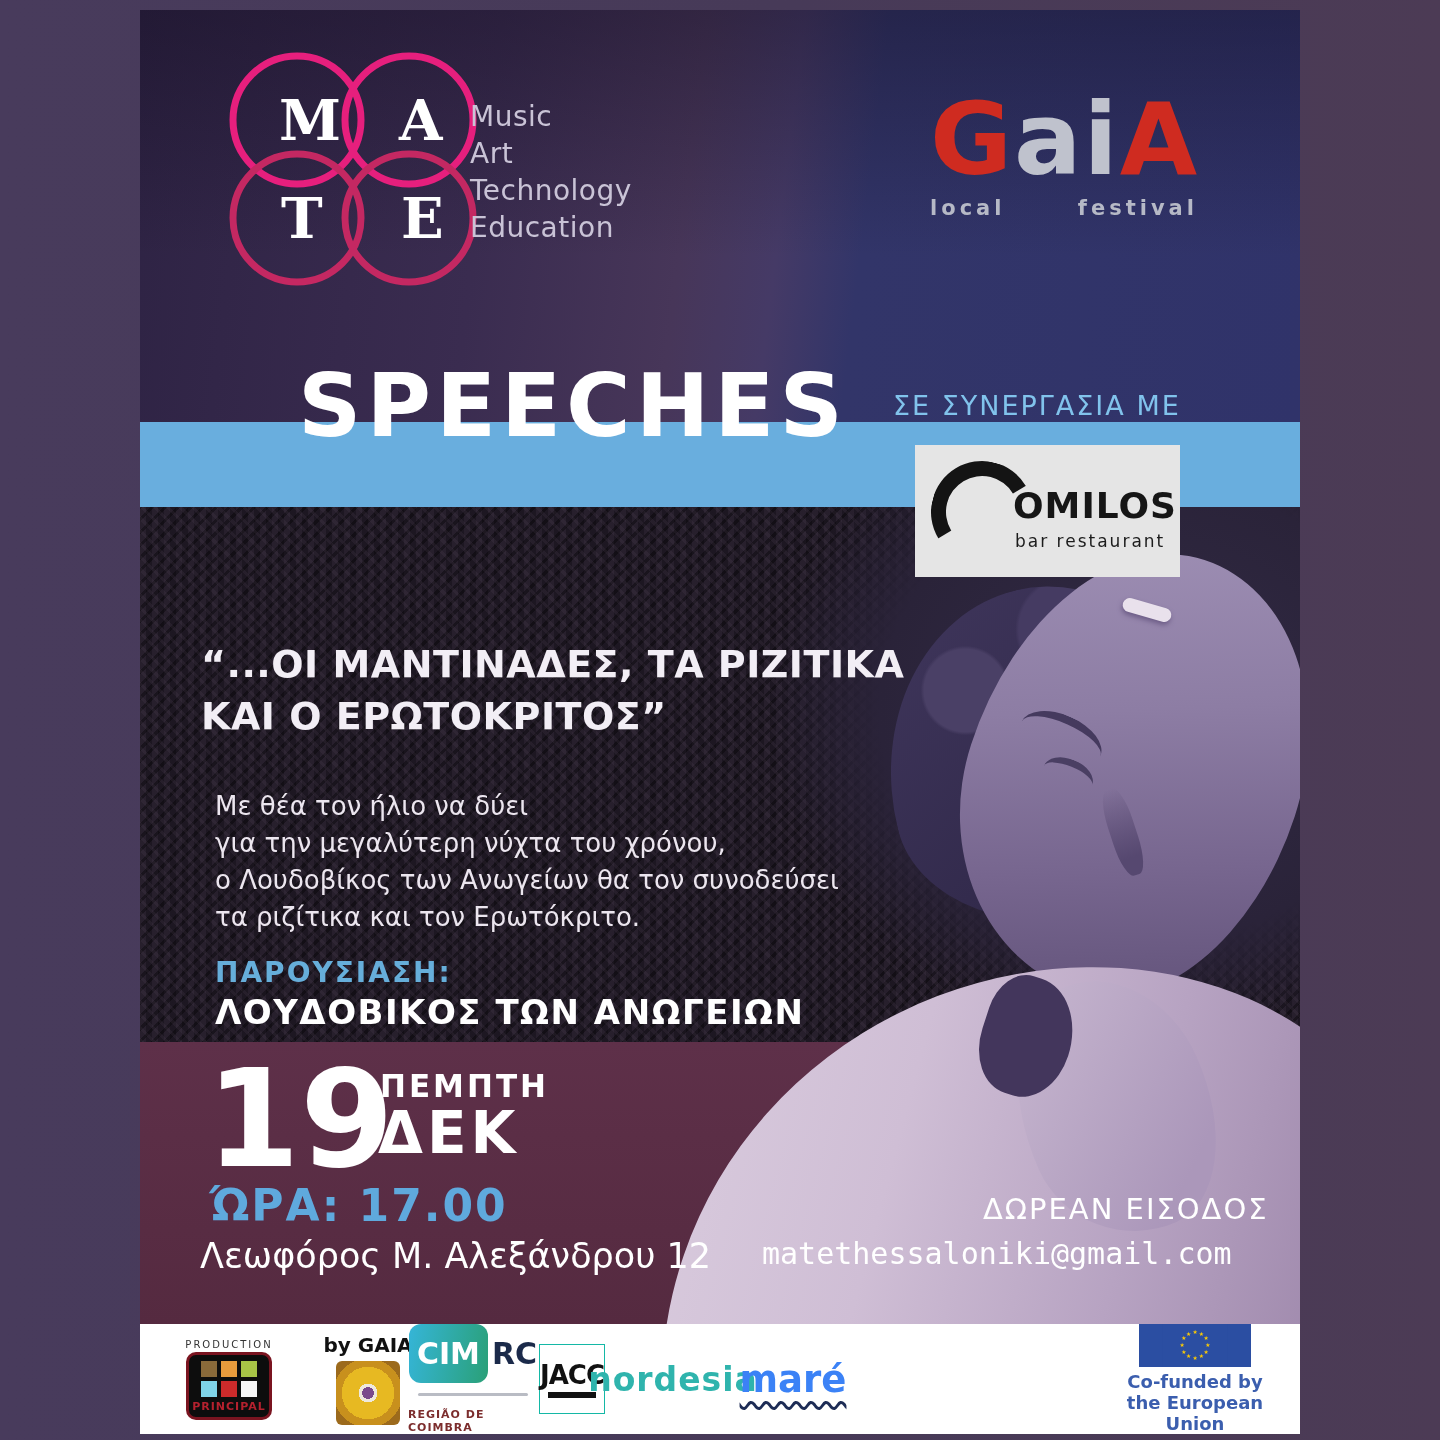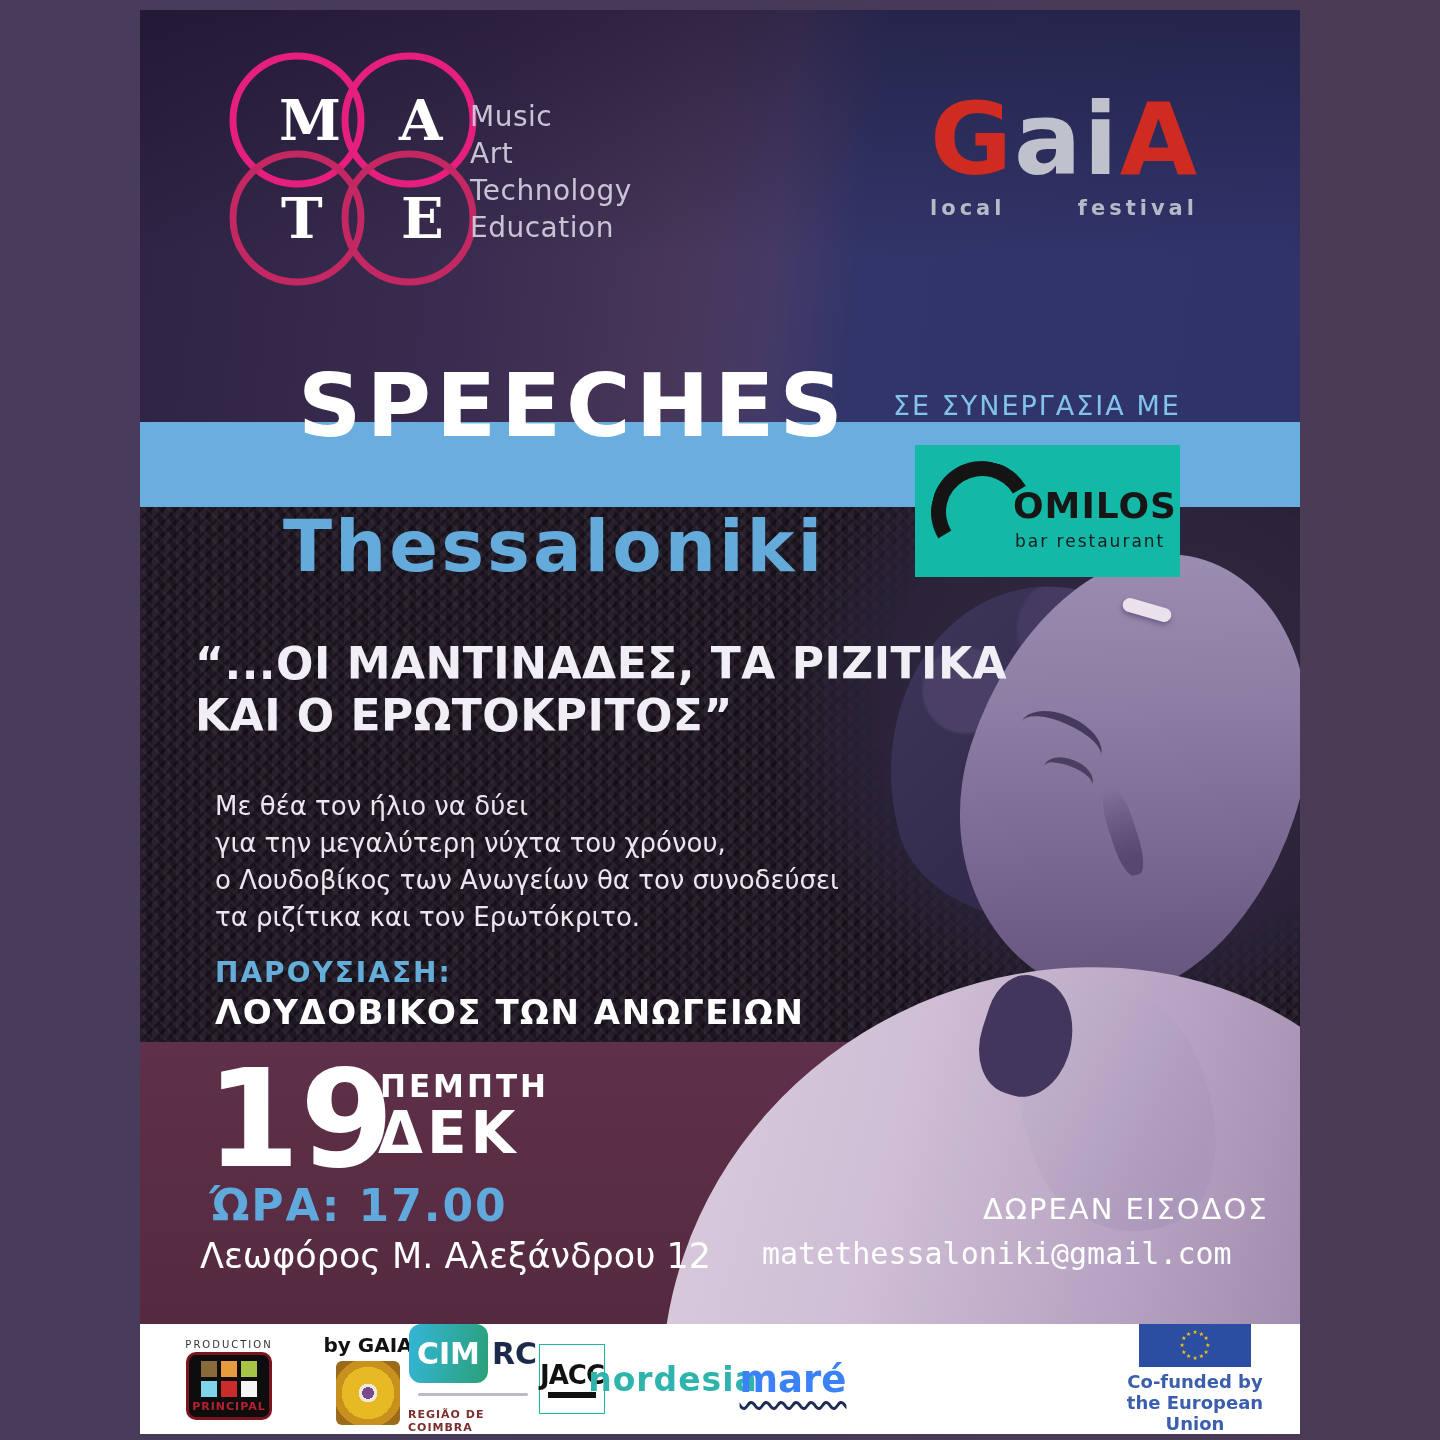--- a/index.html
+++ b/index.html
@@ -26,27 +26,27 @@
   .speeches{position:absolute;left:158px;top:352px;color:#ffffff;font-size:88px;font-weight:bold;letter-spacing:5px;z-index:5;line-height:1;}
   .band{position:absolute;left:0;right:0;top:412px;height:85px;background:#69aede;z-index:3;}
   .city{position:absolute;left:143px;top:500px;color:#64abdb;font-size:72px;font-weight:bold;letter-spacing:3px;z-index:5;line-height:1;}
 
   
   .mid{position:absolute;left:0;right:0;top:497px;height:535px;background-color:#201a25;
     background-image:
       repeating-linear-gradient(45deg,rgba(96,80,100,.14) 0 3px,transparent 3px 9px),
       repeating-linear-gradient(-45deg,rgba(0,0,0,.35) 0 3px,transparent 3px 9px),
       repeating-linear-gradient(90deg,rgba(64,50,70,.22) 0 6px,rgba(18,12,22,.22) 6px 12px);}
-  .omilos-box{position:absolute;left:775px;top:435px;width:265px;height:132px;background:#14b8a6;z-index:6;}
+  .omilos-box{position:absolute;left:775px;top:435px;width:265px;height:132px;background:#e5e5e5;z-index:6;}
   .omilos-arc{position:absolute;left:16px;top:16px;width:72px;height:72px;border:15px solid #141414;border-radius:50%;
     border-right-color:transparent;border-bottom-color:transparent;transform:rotate(14deg);}
   .omilos-name{position:absolute;left:98px;top:40px;color:#161616;font-size:36px;font-weight:bold;letter-spacing:1px;}
   .omilos-sub{position:absolute;left:100px;top:86px;color:#1c1c1c;font-size:17px;letter-spacing:2px;}
 
-  .quote{position:absolute;left:55px;top:628px;color:#f2eef5;font-size:44px;font-weight:600;line-height:52px;letter-spacing:.5px;z-index:5;}
+  .quote{position:absolute;left:61px;top:628px;color:#f2eef5;font-size:38px;font-weight:600;line-height:52px;letter-spacing:.5px;z-index:5;}
   .desc{position:absolute;left:75px;top:778px;color:#ece6ef;font-size:26px;font-weight:500;line-height:37px;z-index:5;}
   .presenter-label{position:absolute;left:75px;top:946px;color:#66aeda;font-size:28px;font-weight:600;letter-spacing:2px;z-index:5;}
   .presenter-name{position:absolute;left:75px;top:982px;color:#ffffff;font-size:34px;font-weight:600;letter-spacing:1.5px;z-index:5;}
 
   
   .maroon{position:absolute;left:0;right:0;top:1032px;height:282px;background:linear-gradient(180deg,#5e3049 0%,#552a40 100%);}
   .day{position:absolute;left:66px;top:1042px;color:#fff;font-size:135px;font-weight:800;line-height:1;z-index:5;}
   .weekday{position:absolute;left:240px;top:1058px;color:#fff;font-size:31px;font-weight:600;letter-spacing:3px;z-index:5;}
   .month{position:absolute;left:238px;top:1094px;color:#fff;font-size:58px;font-weight:bold;letter-spacing:4px;z-index:5;line-height:1;}
   .time{position:absolute;left:70px;top:1170px;color:#5fa9dd;font-size:44px;font-weight:600;letter-spacing:2px;z-index:5;}
@@ -133,21 +133,20 @@
         <div class="gaia-sub">
           <span>local</span>
           <span>festival</span>
         </div>
       </div>
     </div>
 
     <div class="speeches">SPEECHES</div>
     <div class="collab">ΣΕ ΣΥΝΕΡΓΑΣΙΑ ΜΕ</div>
     <div class="band"></div>
-    <div class="city">Thessaloniki</div>
 
     <div class="mid"></div>
 
     <div class="photo">
       <div class="ph-veil"></div>
       <div class="ph-hair"></div>
       <div class="ph-face"></div>
       <div class="ph-brow"></div>
       <div class="ph-eye"></div>
       <div class="ph-nose"></div>

